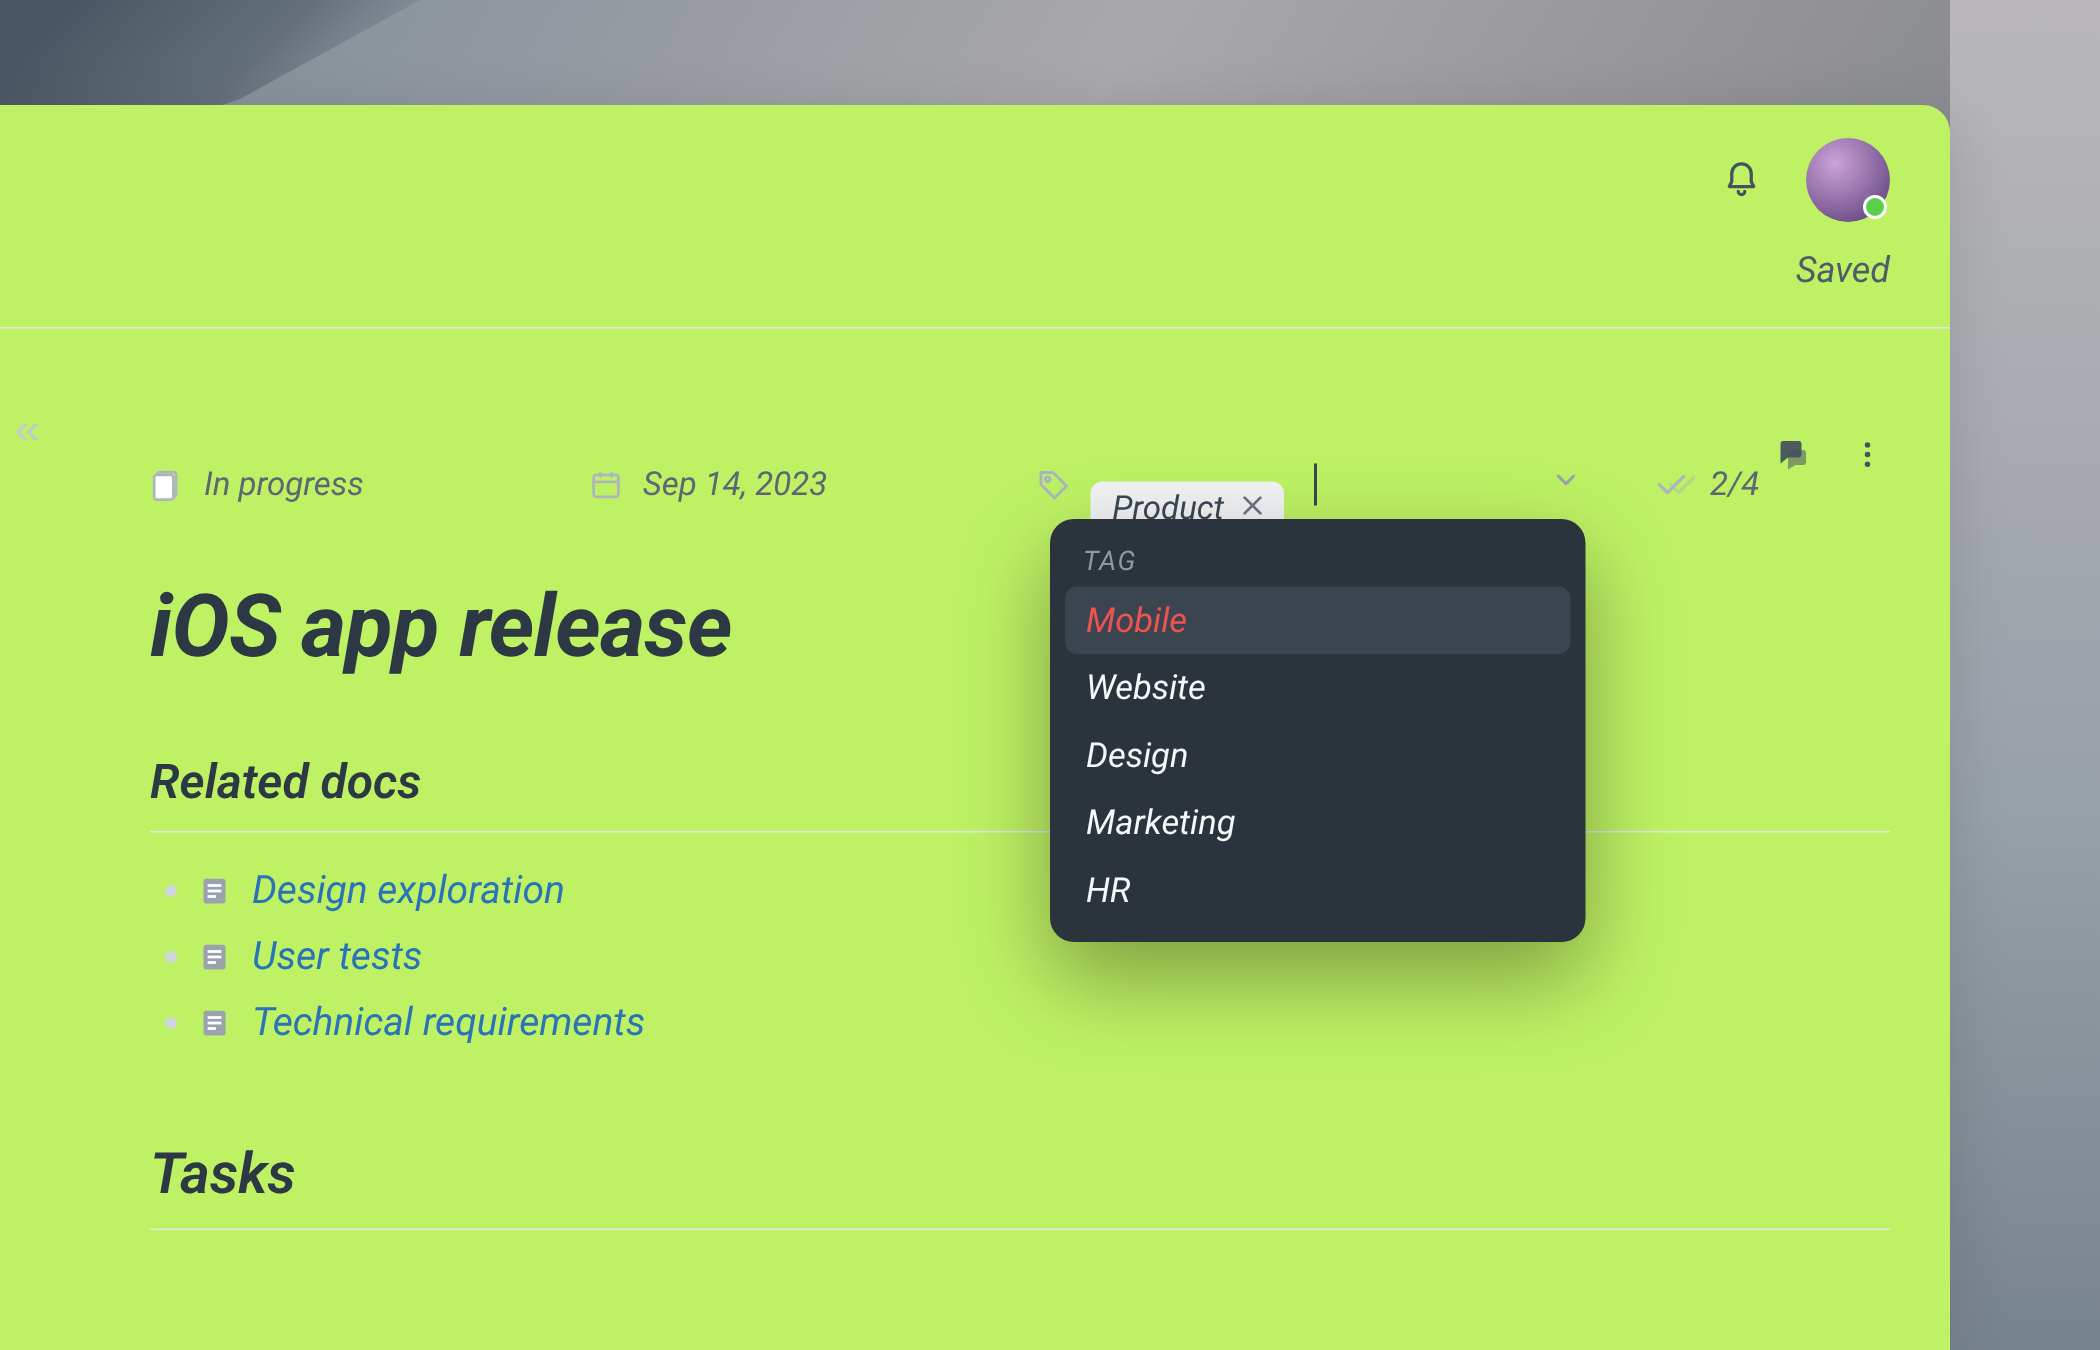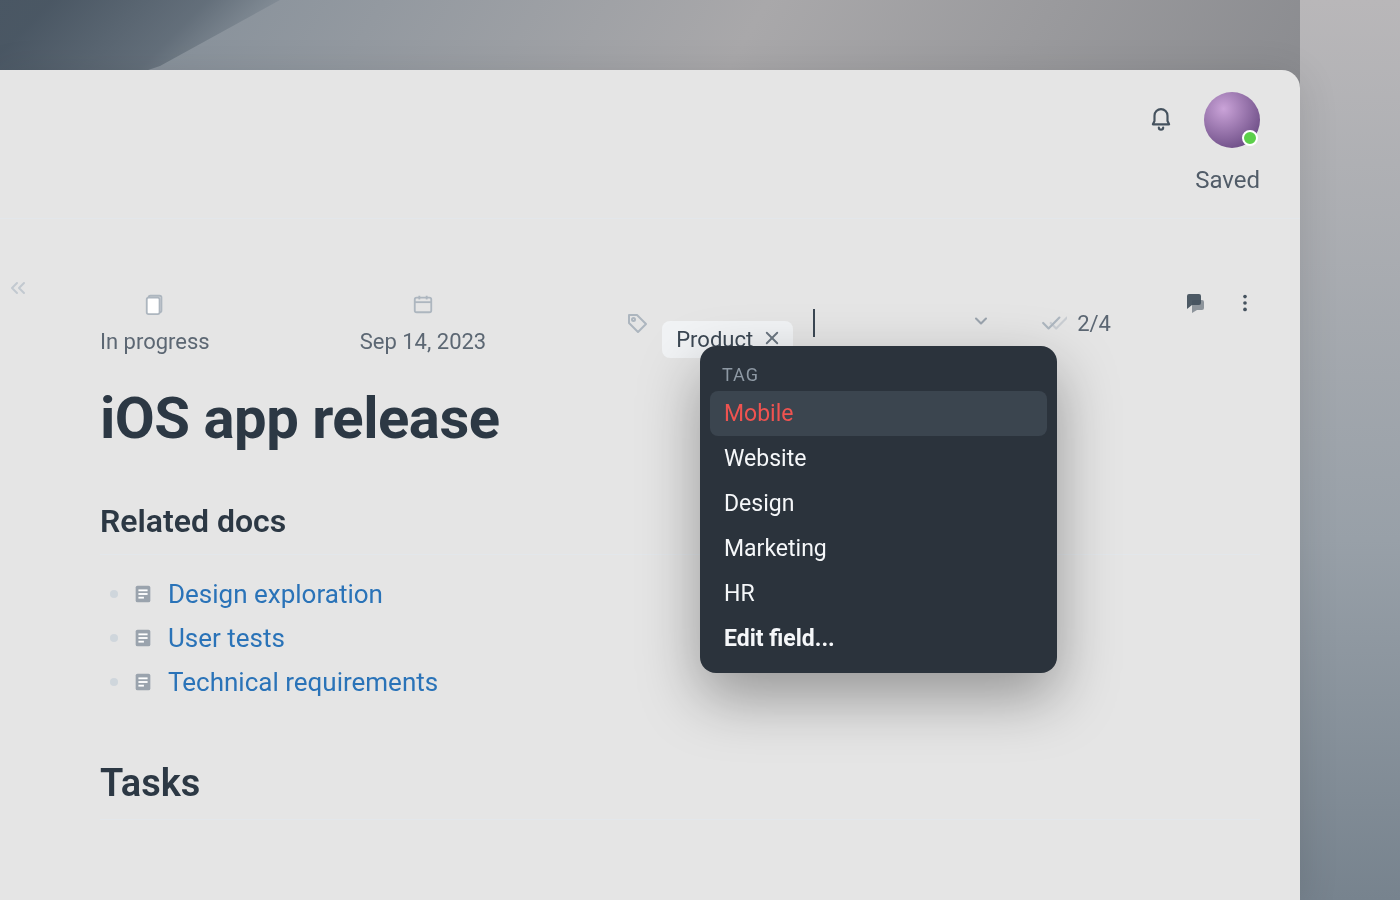--- a/index.html
+++ b/index.html
@@ -10,24 +10,25 @@
   }
   .mountain {
     position: absolute; left: 0; top: 0; width: 400px; height: 120px; z-index: 0;
     background: linear-gradient(135deg,#3d4a57 10%,#5a6672 40%,#aab2b9 70%);
     clip-path: polygon(0 0, 0 100%, 40% 55%, 70% 0%);
     opacity: 0.8;
   }
   .card {
     position: absolute;
     left: 0; right: 100px; top: 70px; bottom: 0;
-    background: #e5e5e5;
+    background: #bef264;
     border-top-right-radius: 18px;
     box-shadow: 0 6px 40px rgba(0,0,0,.12);
     overflow: hidden;
+    font-style: italic;
   }
   .header {
     display:flex; justify-content:flex-end; align-items:center;
     padding: 22px 40px 0 40px; gap:28px;
   }
   .bell { width:28px; height:28px; color:#2b3945; display:flex; align-items:center; justify-content:center; cursor:pointer;}
   .avatar { width:56px; height:56px; border-radius:50%; background: radial-gradient(circle at 35% 30%, #caa3d8, #6d4d86 80%); position:relative; cursor:pointer;}
   .avatar::after{content:""; position:absolute; right:2px; bottom:2px; width:12px; height:12px; background:#5ccf4a; border:2px solid #fff; border-radius:50%;}
   .saved-row { display:flex; justify-content:flex-end; padding: 18px 40px 24px 40px; }
   .saved { font-size:24px; color:#515c68; }
@@ -44,21 +45,21 @@
 
   .meta-row {
     display:flex; align-items:center; gap:0; position:relative;
     font-size:22px; color:#5c6773;
     margin-bottom: 26px;
   }
   .right-icons {
     position:absolute; right:0; top:0; display:flex; gap:20px; align-items:center;
   }
   .icon-slot{display:inline-flex;align-items:center;justify-content:center;width:30px;height:30px;color:#45525e;cursor:pointer;}
-  .meta-item { display:flex; align-items:center; gap:14px;flex-direction:column; }
+  .meta-item { display:flex; align-items:center; gap:14px; }
   .meta-status { margin-right: 150px; }
   .meta-date   { margin-right: 140px; }
   .status-ic, .cal-ic, .tag-ic, .check-ic { color:#adb6bf; display:inline-flex; }
   .tag-ic { margin-right: -2px; }
   .tag-chip {
     display:flex; align-items:center; gap:10px;
     background:#f1f3f5; border-radius:8px; padding:6px 12px 6px 14px;
     font-size:22px; color:#3b4753; cursor:pointer; margin-left:14px;margin-top:33px;
   }
   .tag-x { color:#6b7681; cursor:pointer; }
@@ -258,16 +259,15 @@
 
   </div>
 
   <div class="dropdown">
     <div class="dd-label">TAG</div>
     <div class="dd-item hl">Mobile</div>
     <div class="dd-item">Website</div>
     <div class="dd-item">Design</div>
     <div class="dd-item">Marketing</div>
     <div class="dd-item">HR</div>
-    <div class="dd-item dd-edit">Edit field...</div>
   </div>
 
 </div>
 
 </body></html>

